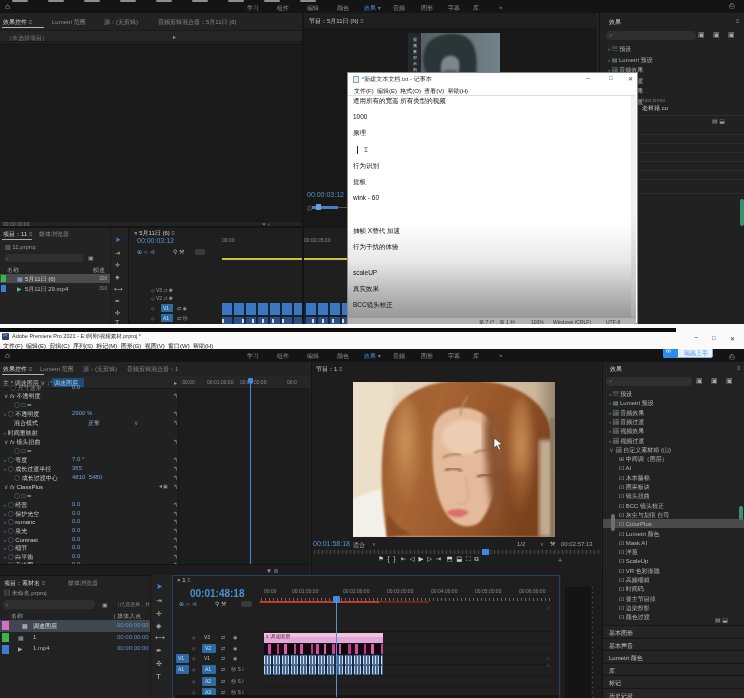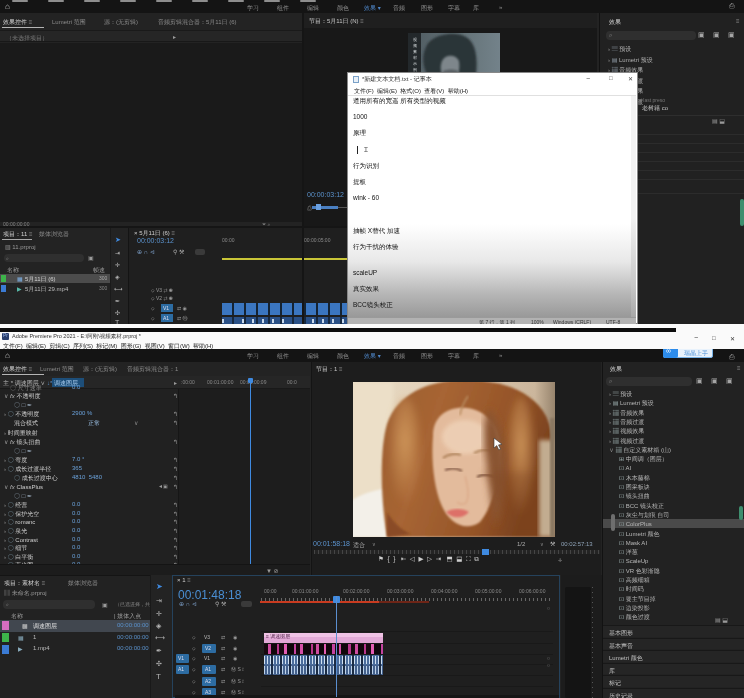--- a/index.html
+++ b/index.html
@@ -513,21 +513,21 @@
     <div class="t" style="left:5px;top:35px;font-size:7px;color:#b5b5b5;">✛</div>
     <div class="t" style="left:5px;top:47px;font-size:7px;color:#b5b5b5;">◈</div>
     <div class="t" style="left:4px;top:59px;font-size:7px;color:#b5b5b5;">⟷</div>
     <div class="t" style="left:5px;top:72px;font-size:7px;color:#b5b5b5;">✒</div>
     <div class="t" style="left:5px;top:85px;font-size:7px;color:#b5b5b5;">✣</div>
     <div class="t" style="left:5px;top:97px;font-size:8px;color:#b5b5b5;">T</div>
   </div>
 
   <div class="a" style="left:172px;top:226px;width:388px;height:123px;background:#1f1f1f;border:1px solid #25425c;">
     <div class="t" style="left:4px;top:1px;font-size:6px;color:#cfcfcf;">× 1 <span style="color:#888;">≡</span></div>
-    <div class="t" style="left:5px;top:12px;font-size:12px;color:#4a8fd4;">00:01:48:18</div>
+    <div class="t" style="left:17px;top:12px;font-size:10px;color:#4a8fd4;font-weight:bold;">00:01:48:18</div>
     <div class="t" style="left:6px;top:24px;font-size:6px;color:#7a9cc4;">⊕ ∩ ⊲</div>
     <div class="t" style="left:42px;top:24px;font-size:6px;color:#aaa;">⚲ ⚒</div>
     <div class="a" style="left:68px;top:25px;width:11px;height:6px;background:#3a3a3a;border-radius:2px;"></div>
 
     <div class="t" style="left:91px;top:12px;font-size:5px;color:#8a8a8a;">00:00</div>
     <div class="t" style="left:119px;top:12px;font-size:5px;color:#8a8a8a;">00:01:00:00</div>
     <div class="t" style="left:170px;top:12px;font-size:5px;color:#8a8a8a;">00:02:00:00</div>
     <div class="t" style="left:214px;top:12px;font-size:5px;color:#8a8a8a;">00:03:00:00</div>
     <div class="t" style="left:258px;top:12px;font-size:5px;color:#8a8a8a;">00:04:00:00</div>
     <div class="t" style="left:302px;top:12px;font-size:5px;color:#8a8a8a;">00:05:00:00</div>

